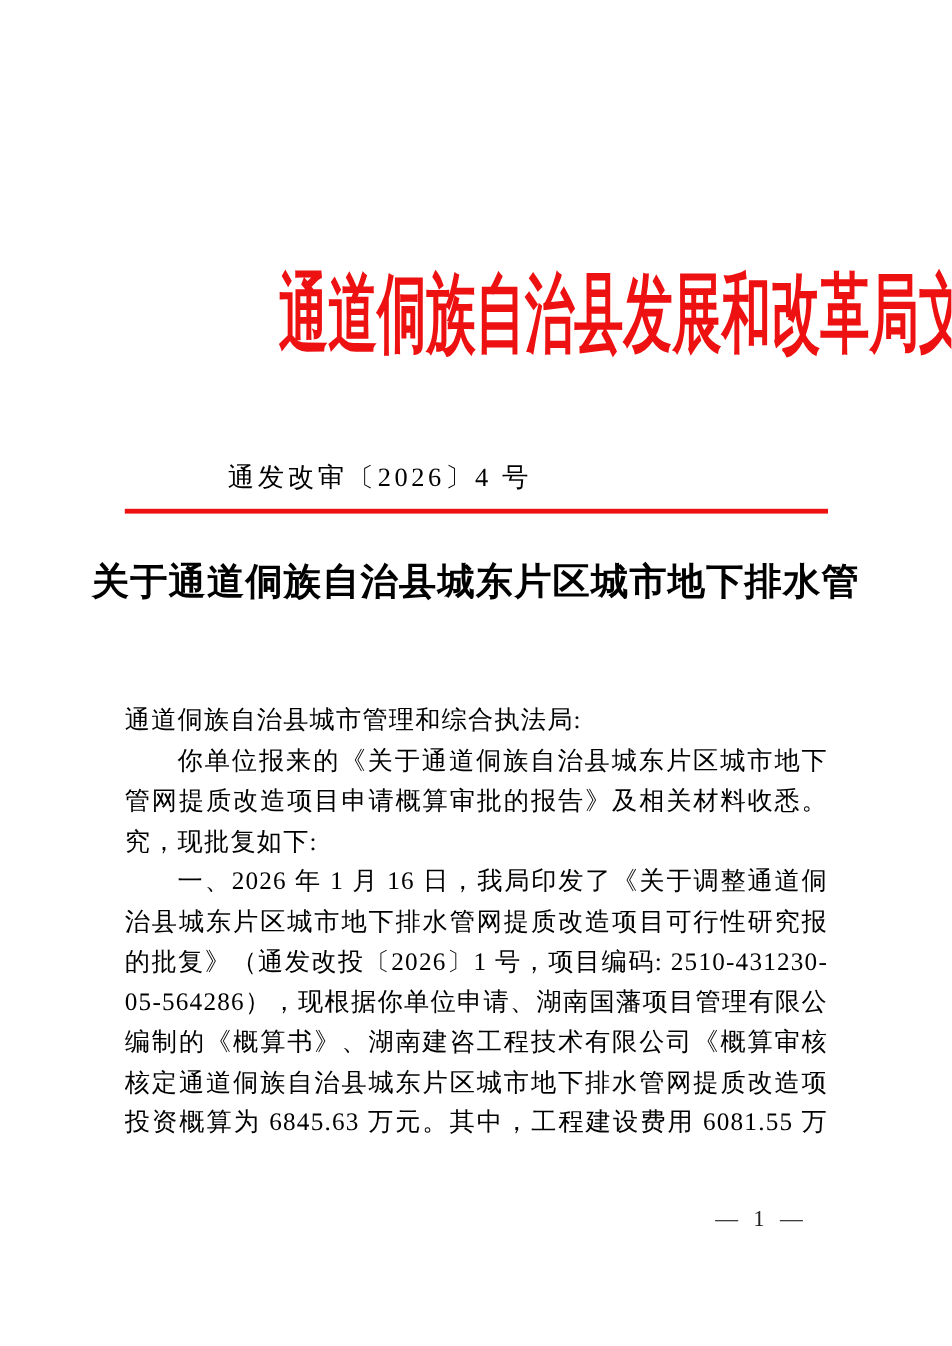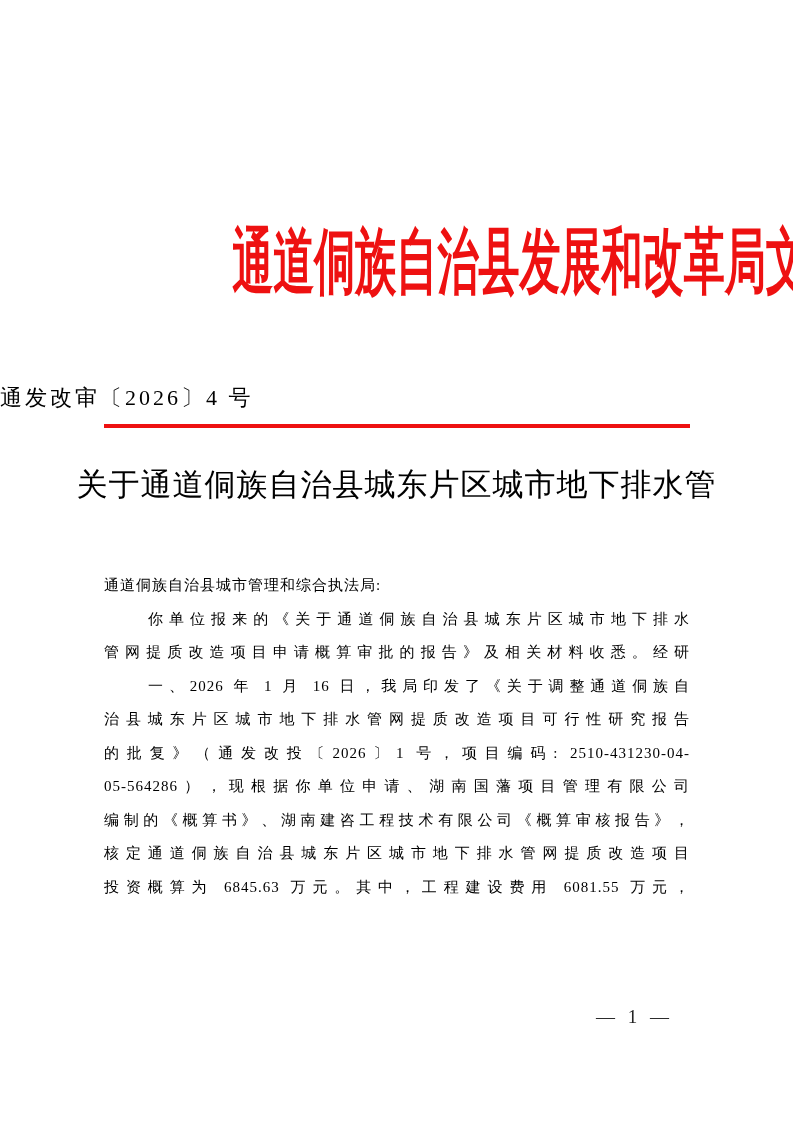--- a/index.html
+++ b/index.html
@@ -32,51 +32,52 @@
     letter-spacing: 0px;
     transform: scaleX(0.57);
     transform-origin: center center;
   }
   
   .doc-number {
     position: absolute;
     top: 383px;
     left: 0;
     width: 633px;
+    text-align: center;
     font-size: 22px;
     letter-spacing: 3px;
   }
   
   .red-divider {
     position: absolute;
     top: 424px;
     left: 104px;
     width: 586px;
     height: 4px;
     background: #ee1111;
   }
   
   .doc-title {
     position: absolute;
     top: 461px;
     left: 0;
     width: 793px;
     text-align: center;
-    font-weight: normal;
+    font-weight: bold;
     font-size: 31px;
     line-height: 47px;
     letter-spacing: 1px;
   }
   
   .body-text {
     position: absolute;
-    top: 569px;
+    top: 584px;
     left: 104px;
     width: 586px;
-    font-size: 15px;
+    font-size: 21px;
   }
   .line {
     height: 33.5px;
     line-height: 33.5px;
     letter-spacing: 1px;
     overflow: hidden;
     white-space: nowrap;
   }
   .line.justify {
     white-space: normal;
@@ -108,20 +109,21 @@
   <div class="red-divider"></div>
 
   <div class="doc-title">
     <div>关于通道侗族自治县城东片区城市地下排水管</div>
   </div>
 
   <div class="body-text">
     <div class="line">通道侗族自治县城市管理和综合执法局:</div>
     <div class="line justify indent">你单位报来的《关于通道侗族自治县城东片区城市地下排水</div>
     <div class="line justify">管网提质改造项目申请概算审批的报告》及相关材料收悉。经研</div>
+    <div class="line">究，现批复如下:</div>
     <div class="line justify indent">一、2026 年 1 月 16 日，我局印发了《关于调整通道侗族自</div>
     <div class="line justify">治县城东片区城市地下排水管网提质改造项目可行性研究报告</div>
     <div class="line justify">的批复》（通发改投〔2026〕1 号，项目编码: 2510-431230-04-</div>
     <div class="line justify">05-564286），现根据你单位申请、湖南国藩项目管理有限公司</div>
     <div class="line justify">编制的《概算书》、湖南建咨工程技术有限公司《概算审核报告》，</div>
     <div class="line justify">核定通道侗族自治县城东片区城市地下排水管网提质改造项目</div>
     <div class="line justify">投资概算为 6845.63 万元。其中，工程建设费用 6081.55 万元，</div>
   </div>
 
   <div class="page-number">— 1 —</div>

